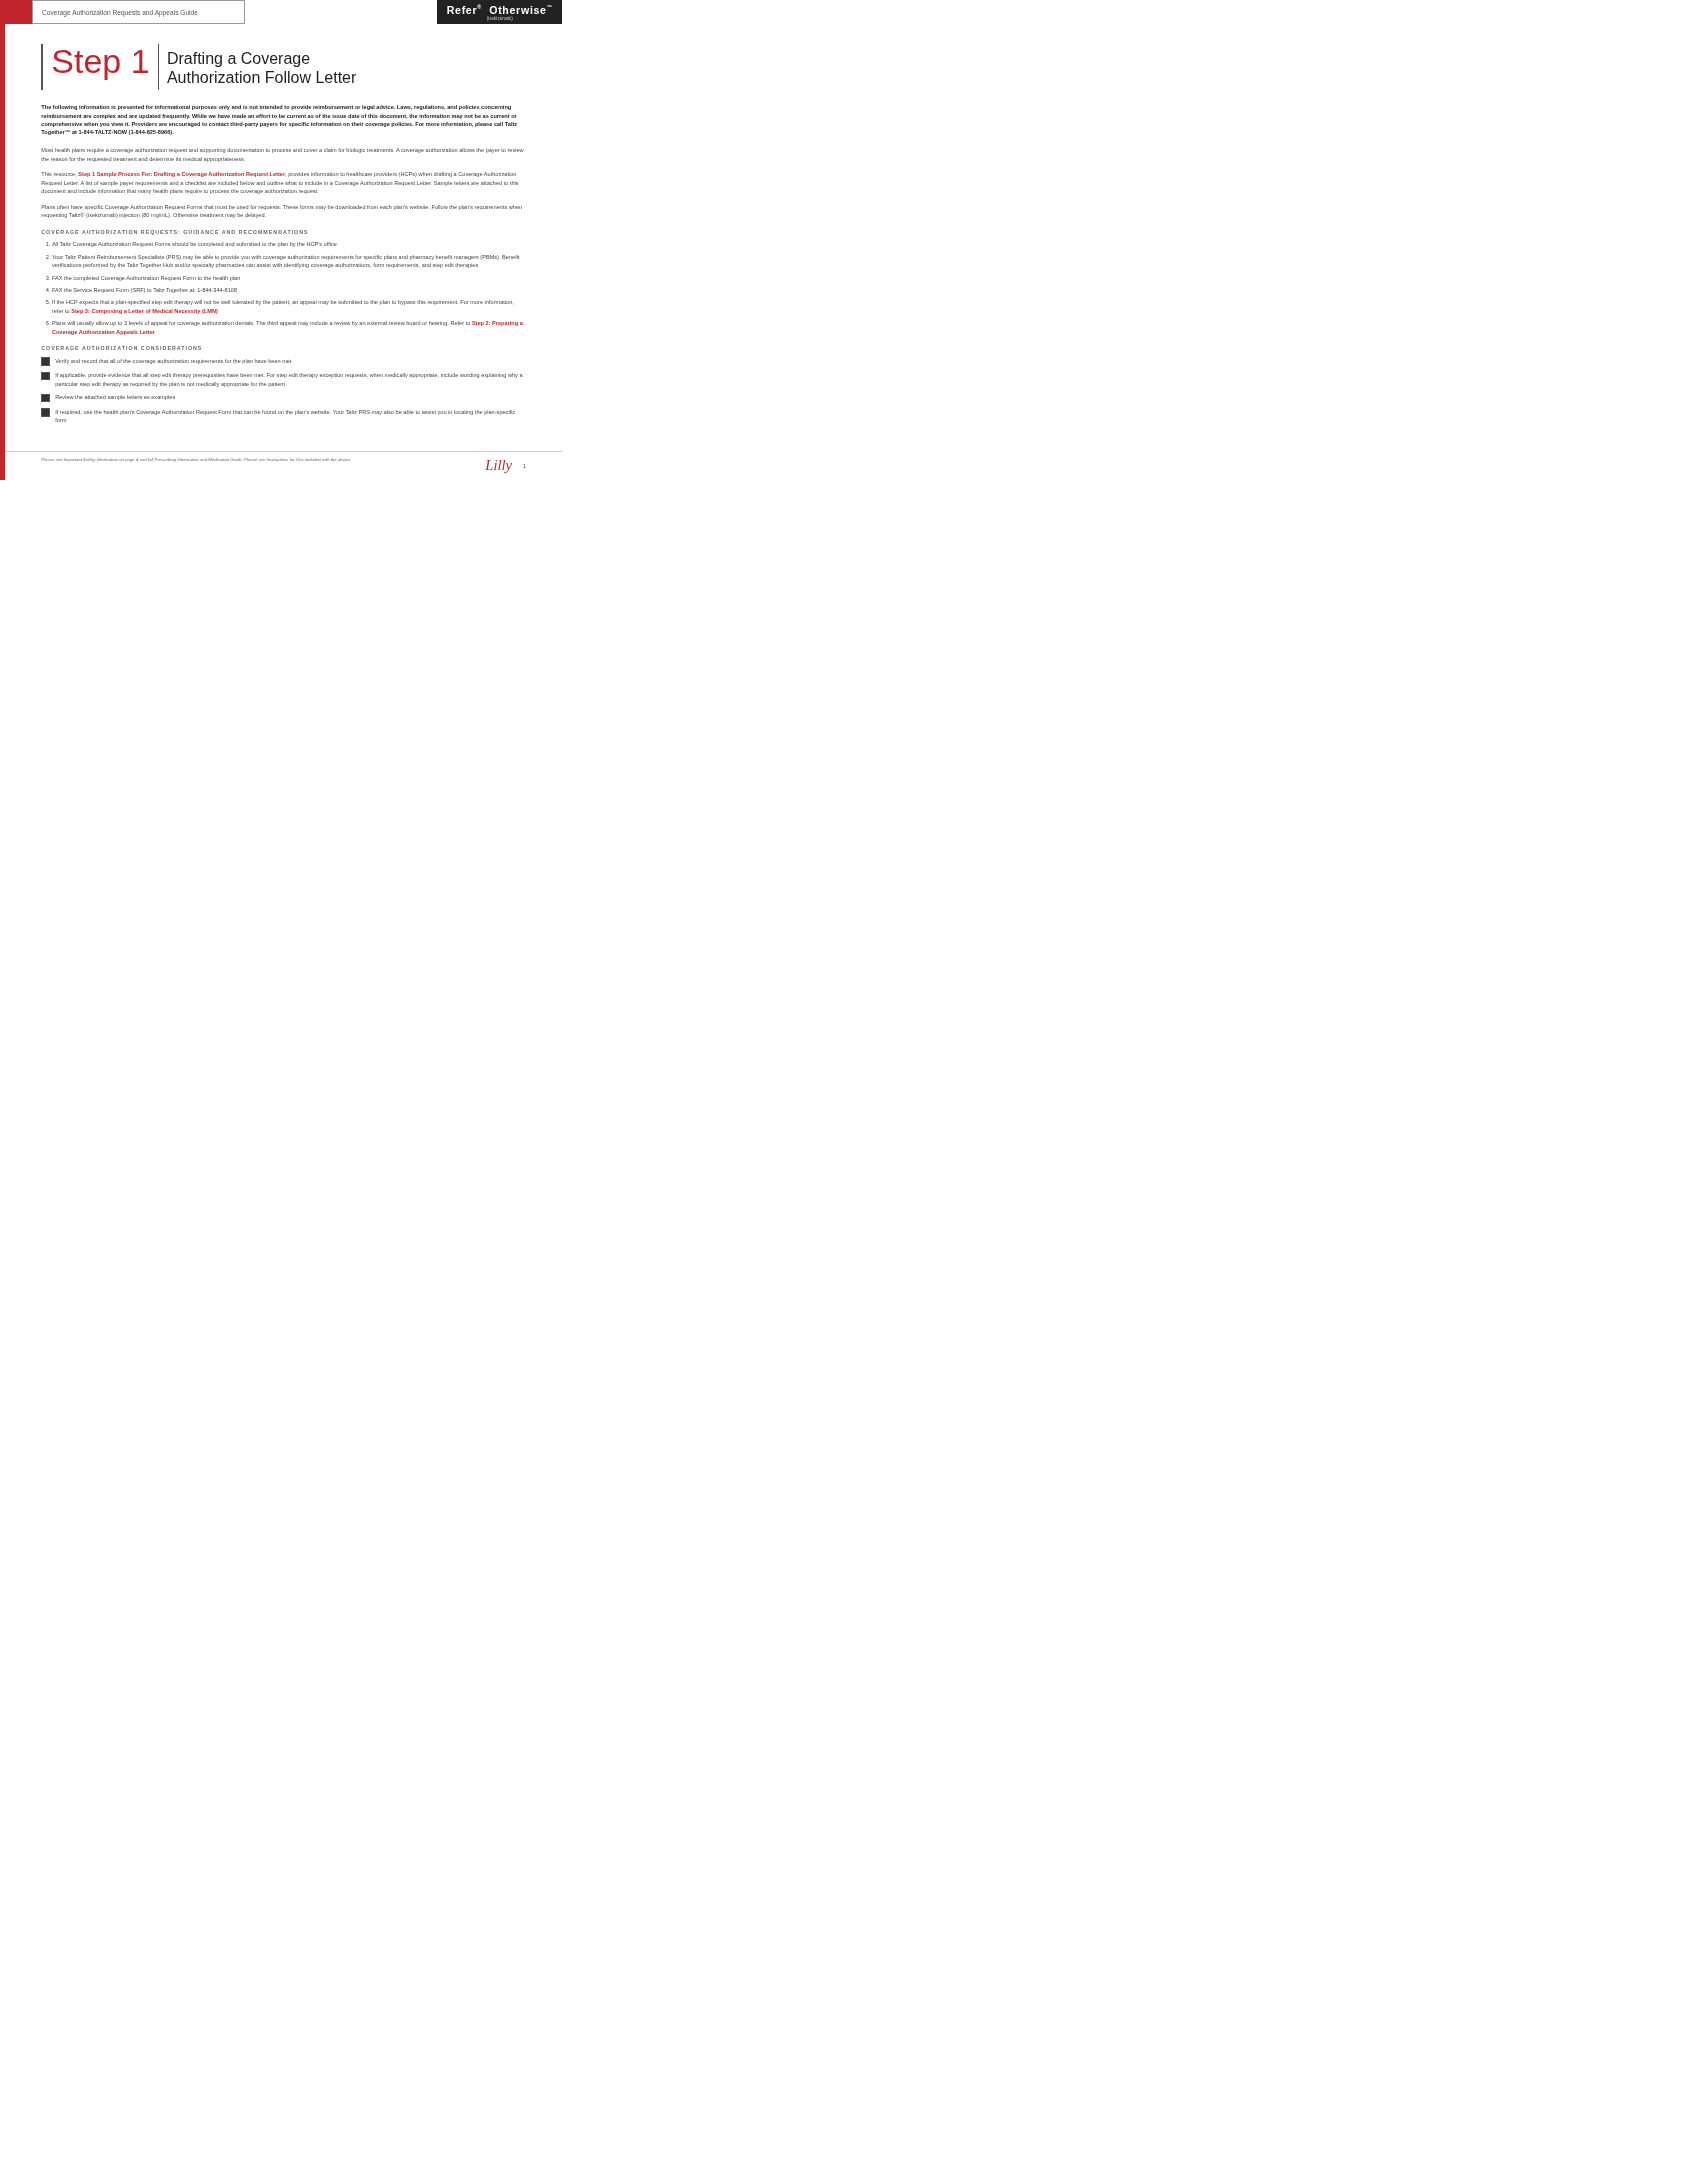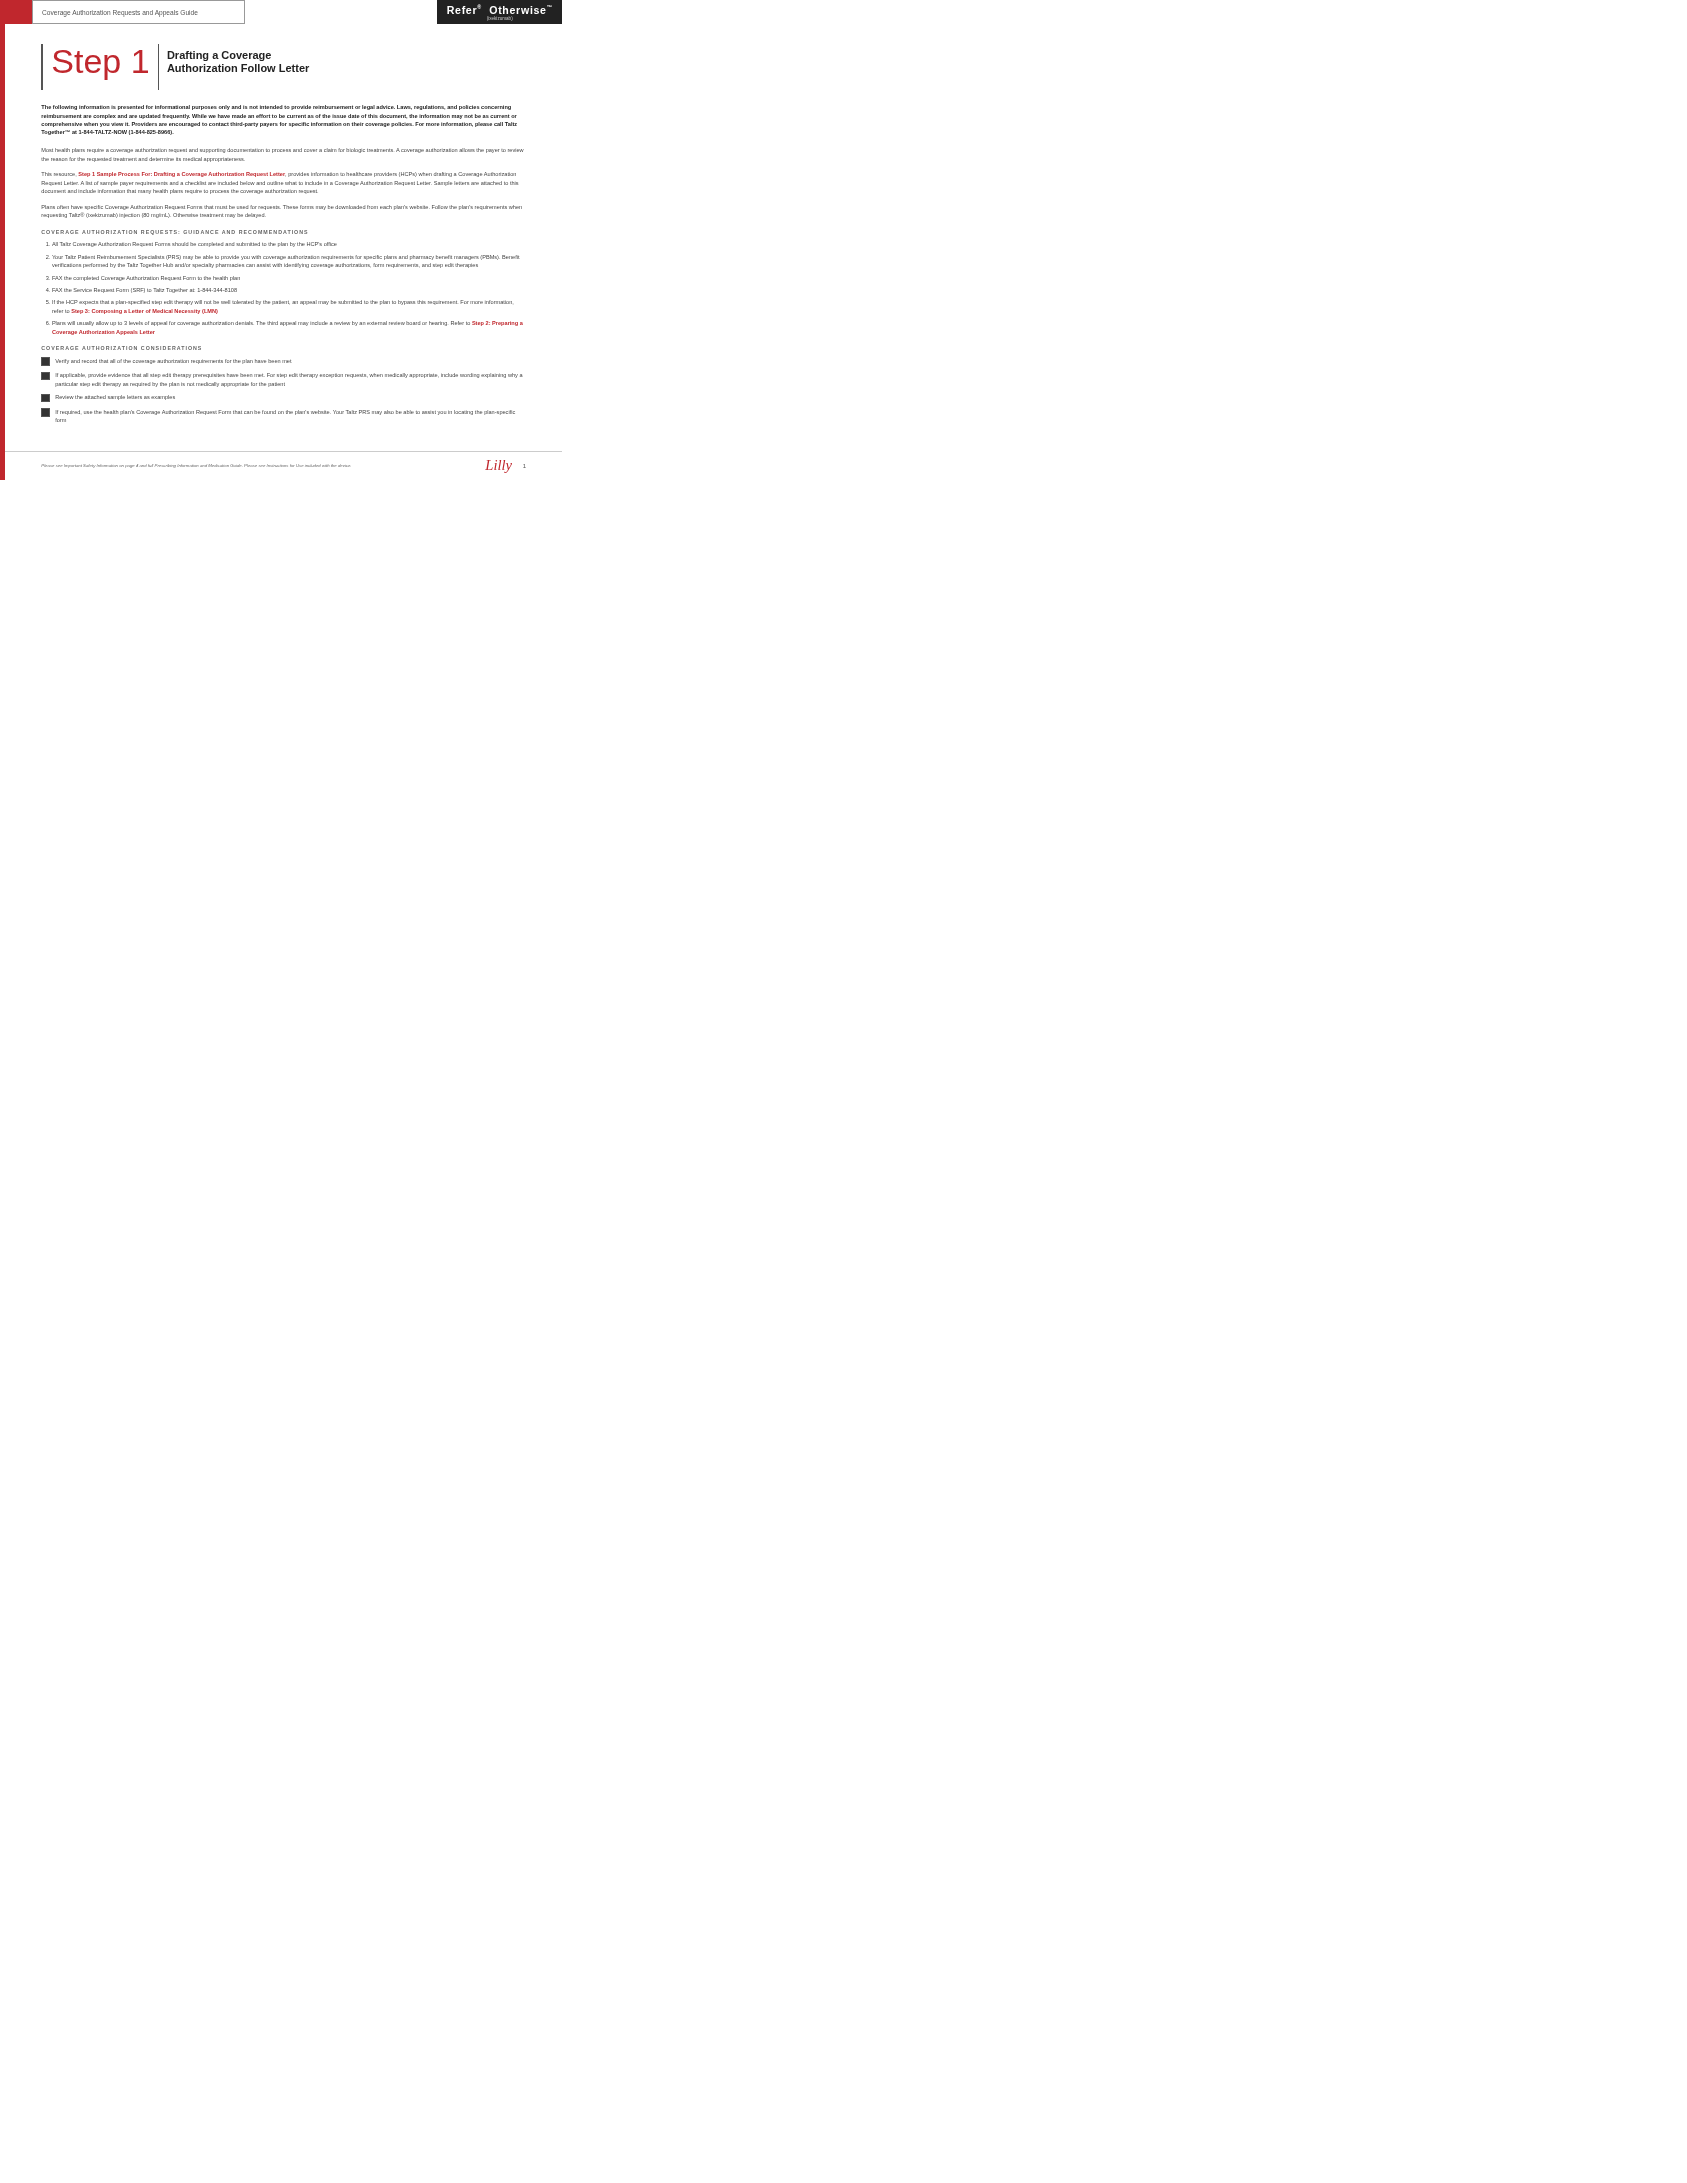--- a/index.html
+++ b/index.html
@@ -95,22 +95,22 @@
     }
 
     .step-title-block {
       display: flex;
       flex-direction: column;
       justify-content: center;
       padding-top: 5.3px;
     }
 
     .step-title {
-      font-size: 11px;
-      font-weight: bold;
+      font-size: 16px;
+      font-weight: normal;
       color: #222;
       line-height: 1.2;
     }
 
     
     .disclaimer {
       font-size: 5.6px;
       font-weight: bold;
       color: #222;
       margin-bottom: 9.3px;
@@ -181,21 +181,21 @@
       margin-right: 5.3px;
       flex-shrink: 0;
       margin-top: 0.7px;
     }
 
     
     .footer {
       border-top: 0.7px solid #ccc;
       padding: 5.3px 36px;
       display: flex;
-      align-items: center;
+      align-items: flex-start;
       justify-content: space-between;
       position: relative;
     }
 
     .footer-text {
       font-size: 4.3px;
       color: #666;
       font-style: italic;
       max-width: 397px;
       line-height: 1.4;

